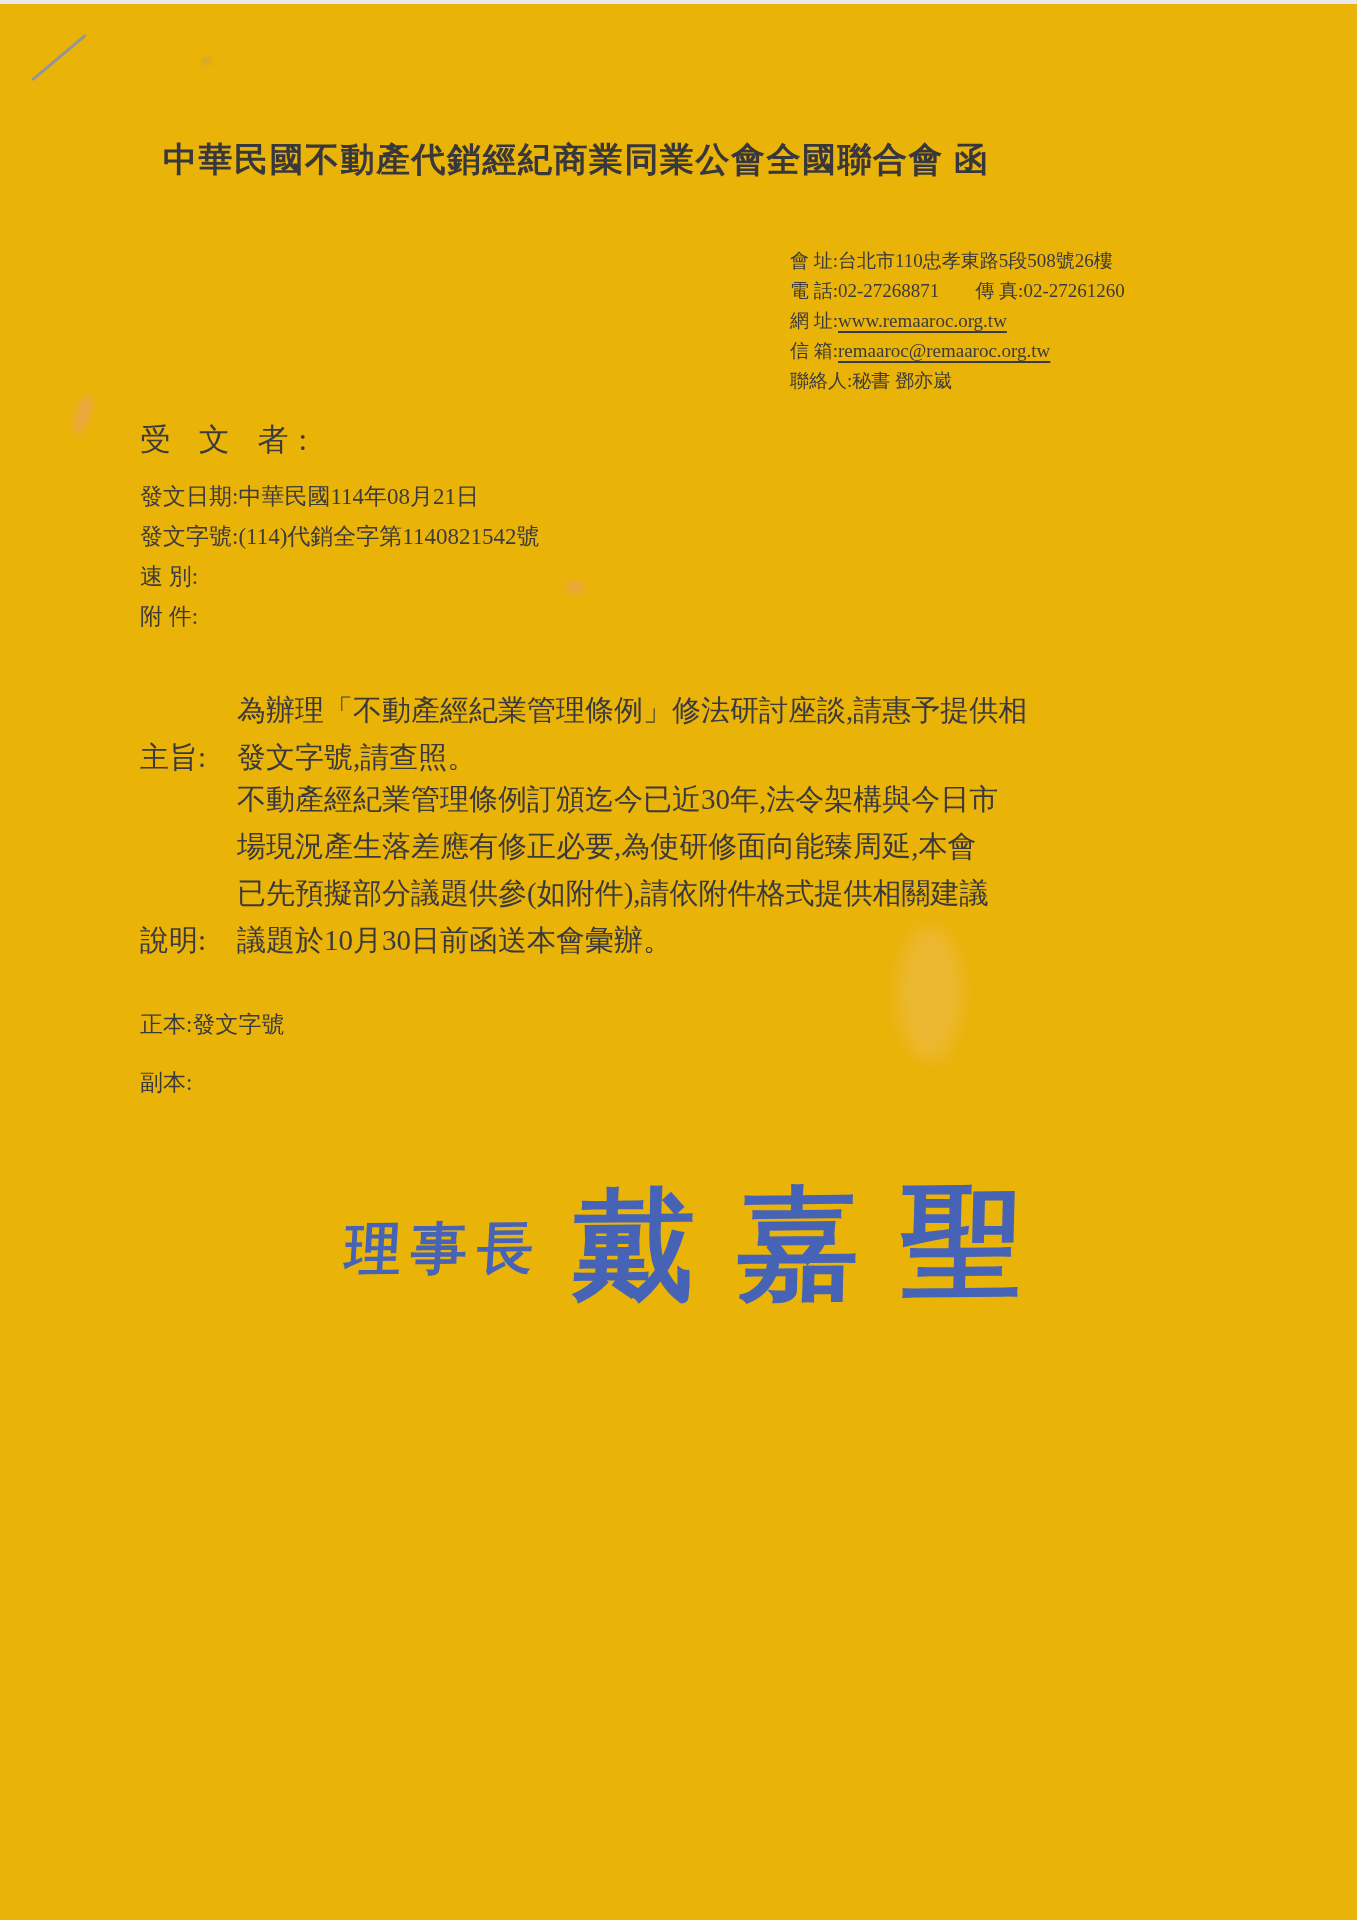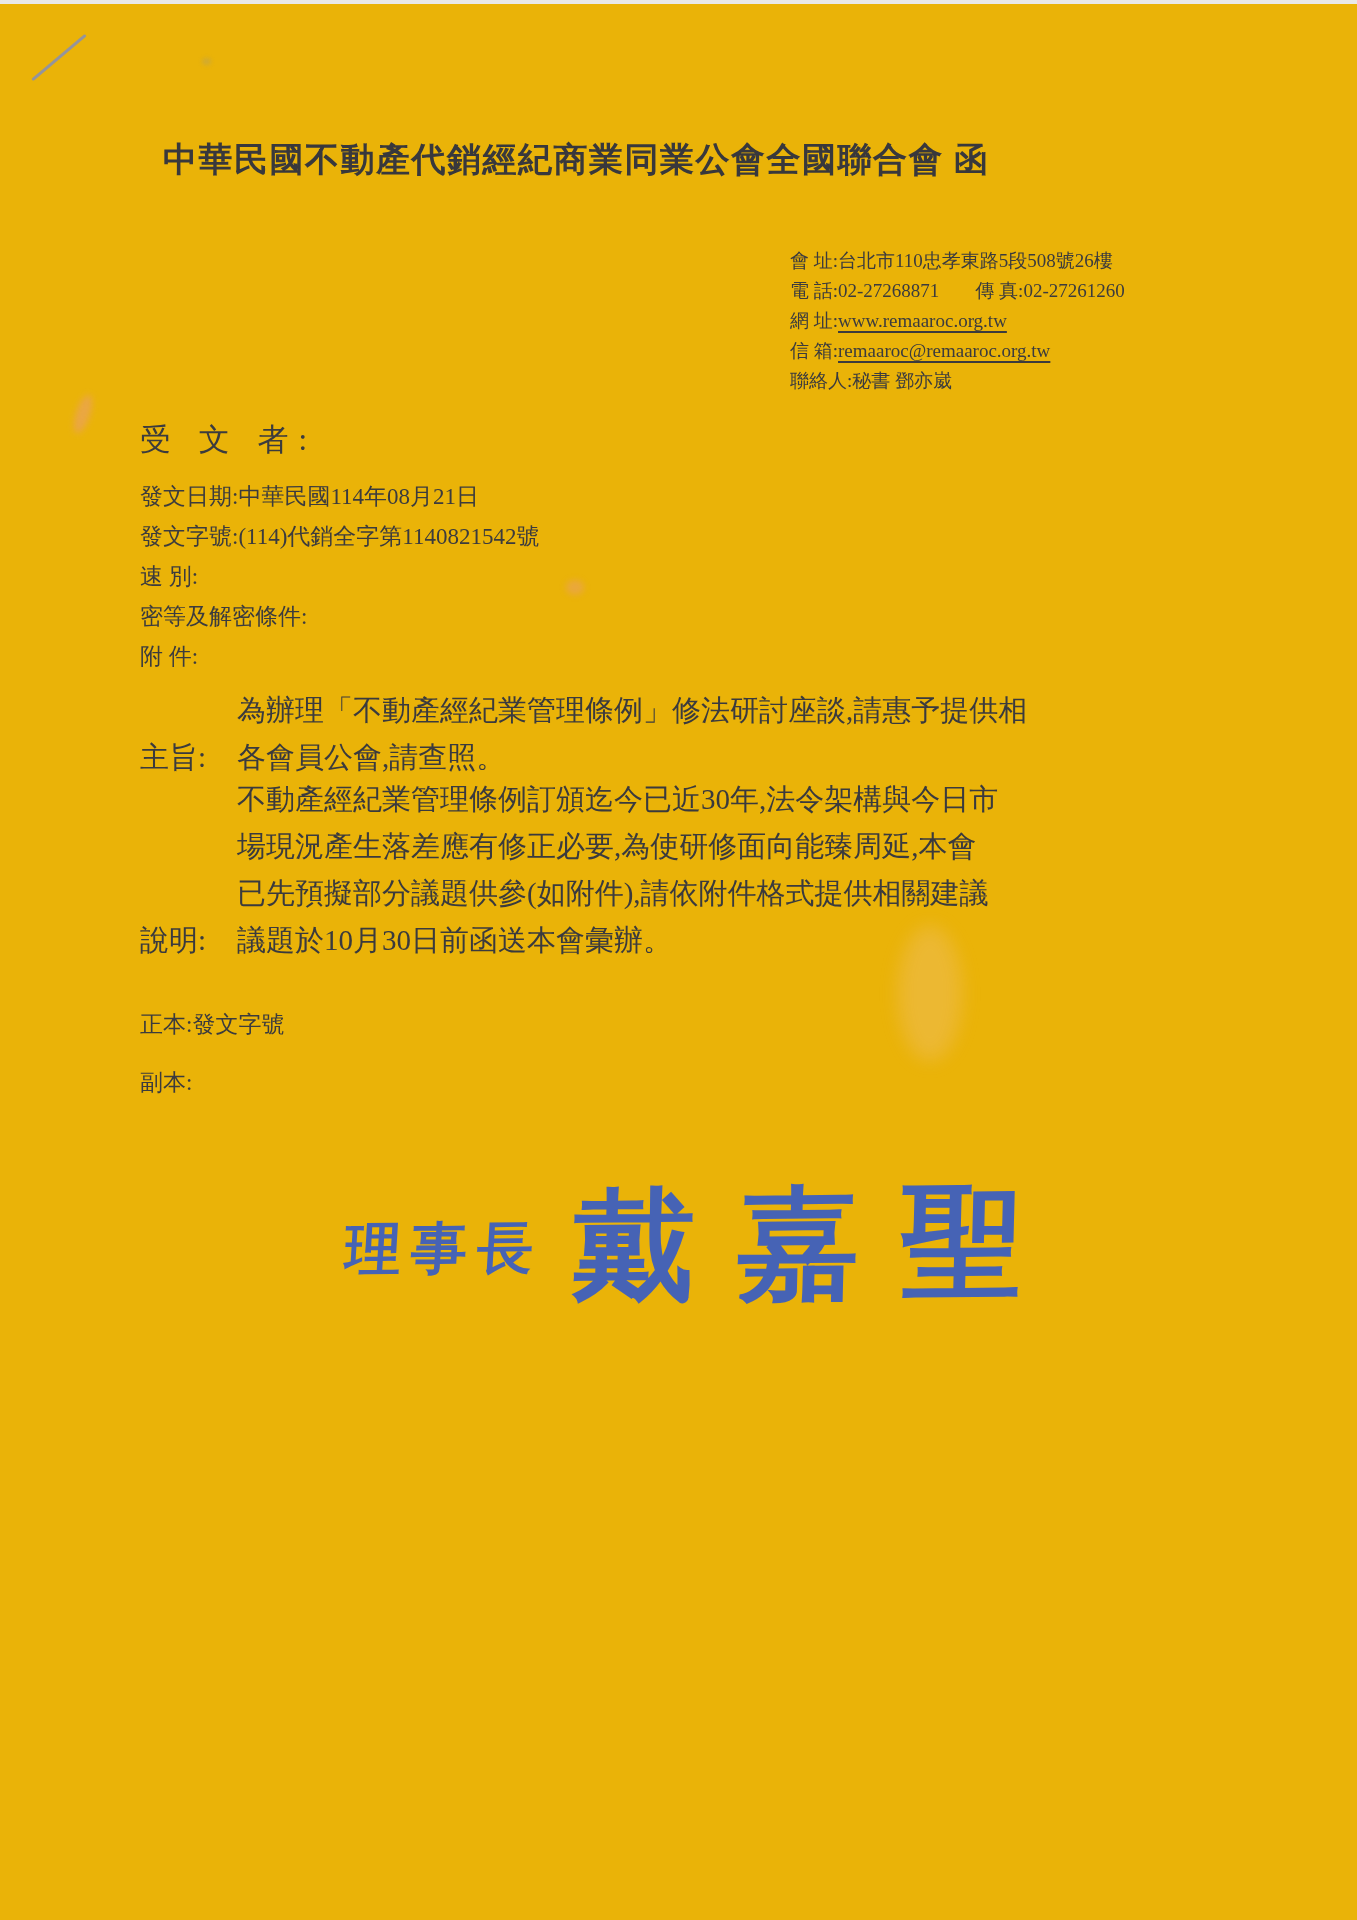--- a/index.html
+++ b/index.html
@@ -136,34 +136,30 @@
     </div>
     <div class="meta-row">
       <span>發文字號:</span>
         <span>(114)代銷全字第1140821542號</span>
     </div>
     <div class="meta-row">
       <span>速  別:</span>
         <span></span>
     </div>
     <div class="meta-row">
-      <span>密等及解密條件:</span>
-        <span></span>
-    </div>
-    <div class="meta-row">
       <span>附  件:</span>
         <span></span>
     </div>
   </div>
 
   <div class="para para-subject">
     <span class="para-label">主旨:</span>
     <div class="para-lines">
       <div>為辦理「不動產經紀業管理條例」修法研討座談,請惠予提供相</div>
-      <div>各會員公會,請查照。</div>
+      <div>發文字號,請查照。</div>
     </div>
   </div>
 
   <div class="para para-desc">
     <span class="para-label">說明:</span>
     <div class="para-lines">
       <div>不動產經紀業管理條例訂頒迄今已近30年,法令架構與今日市</div>
       <div>場現況產生落差應有修正必要,為使研修面向能臻周延,本會</div>
       <div>已先預擬部分議題供參(如附件),請依附件格式提供相關建議</div>
       <div>議題於10月30日前函送本會彙辦。</div>

